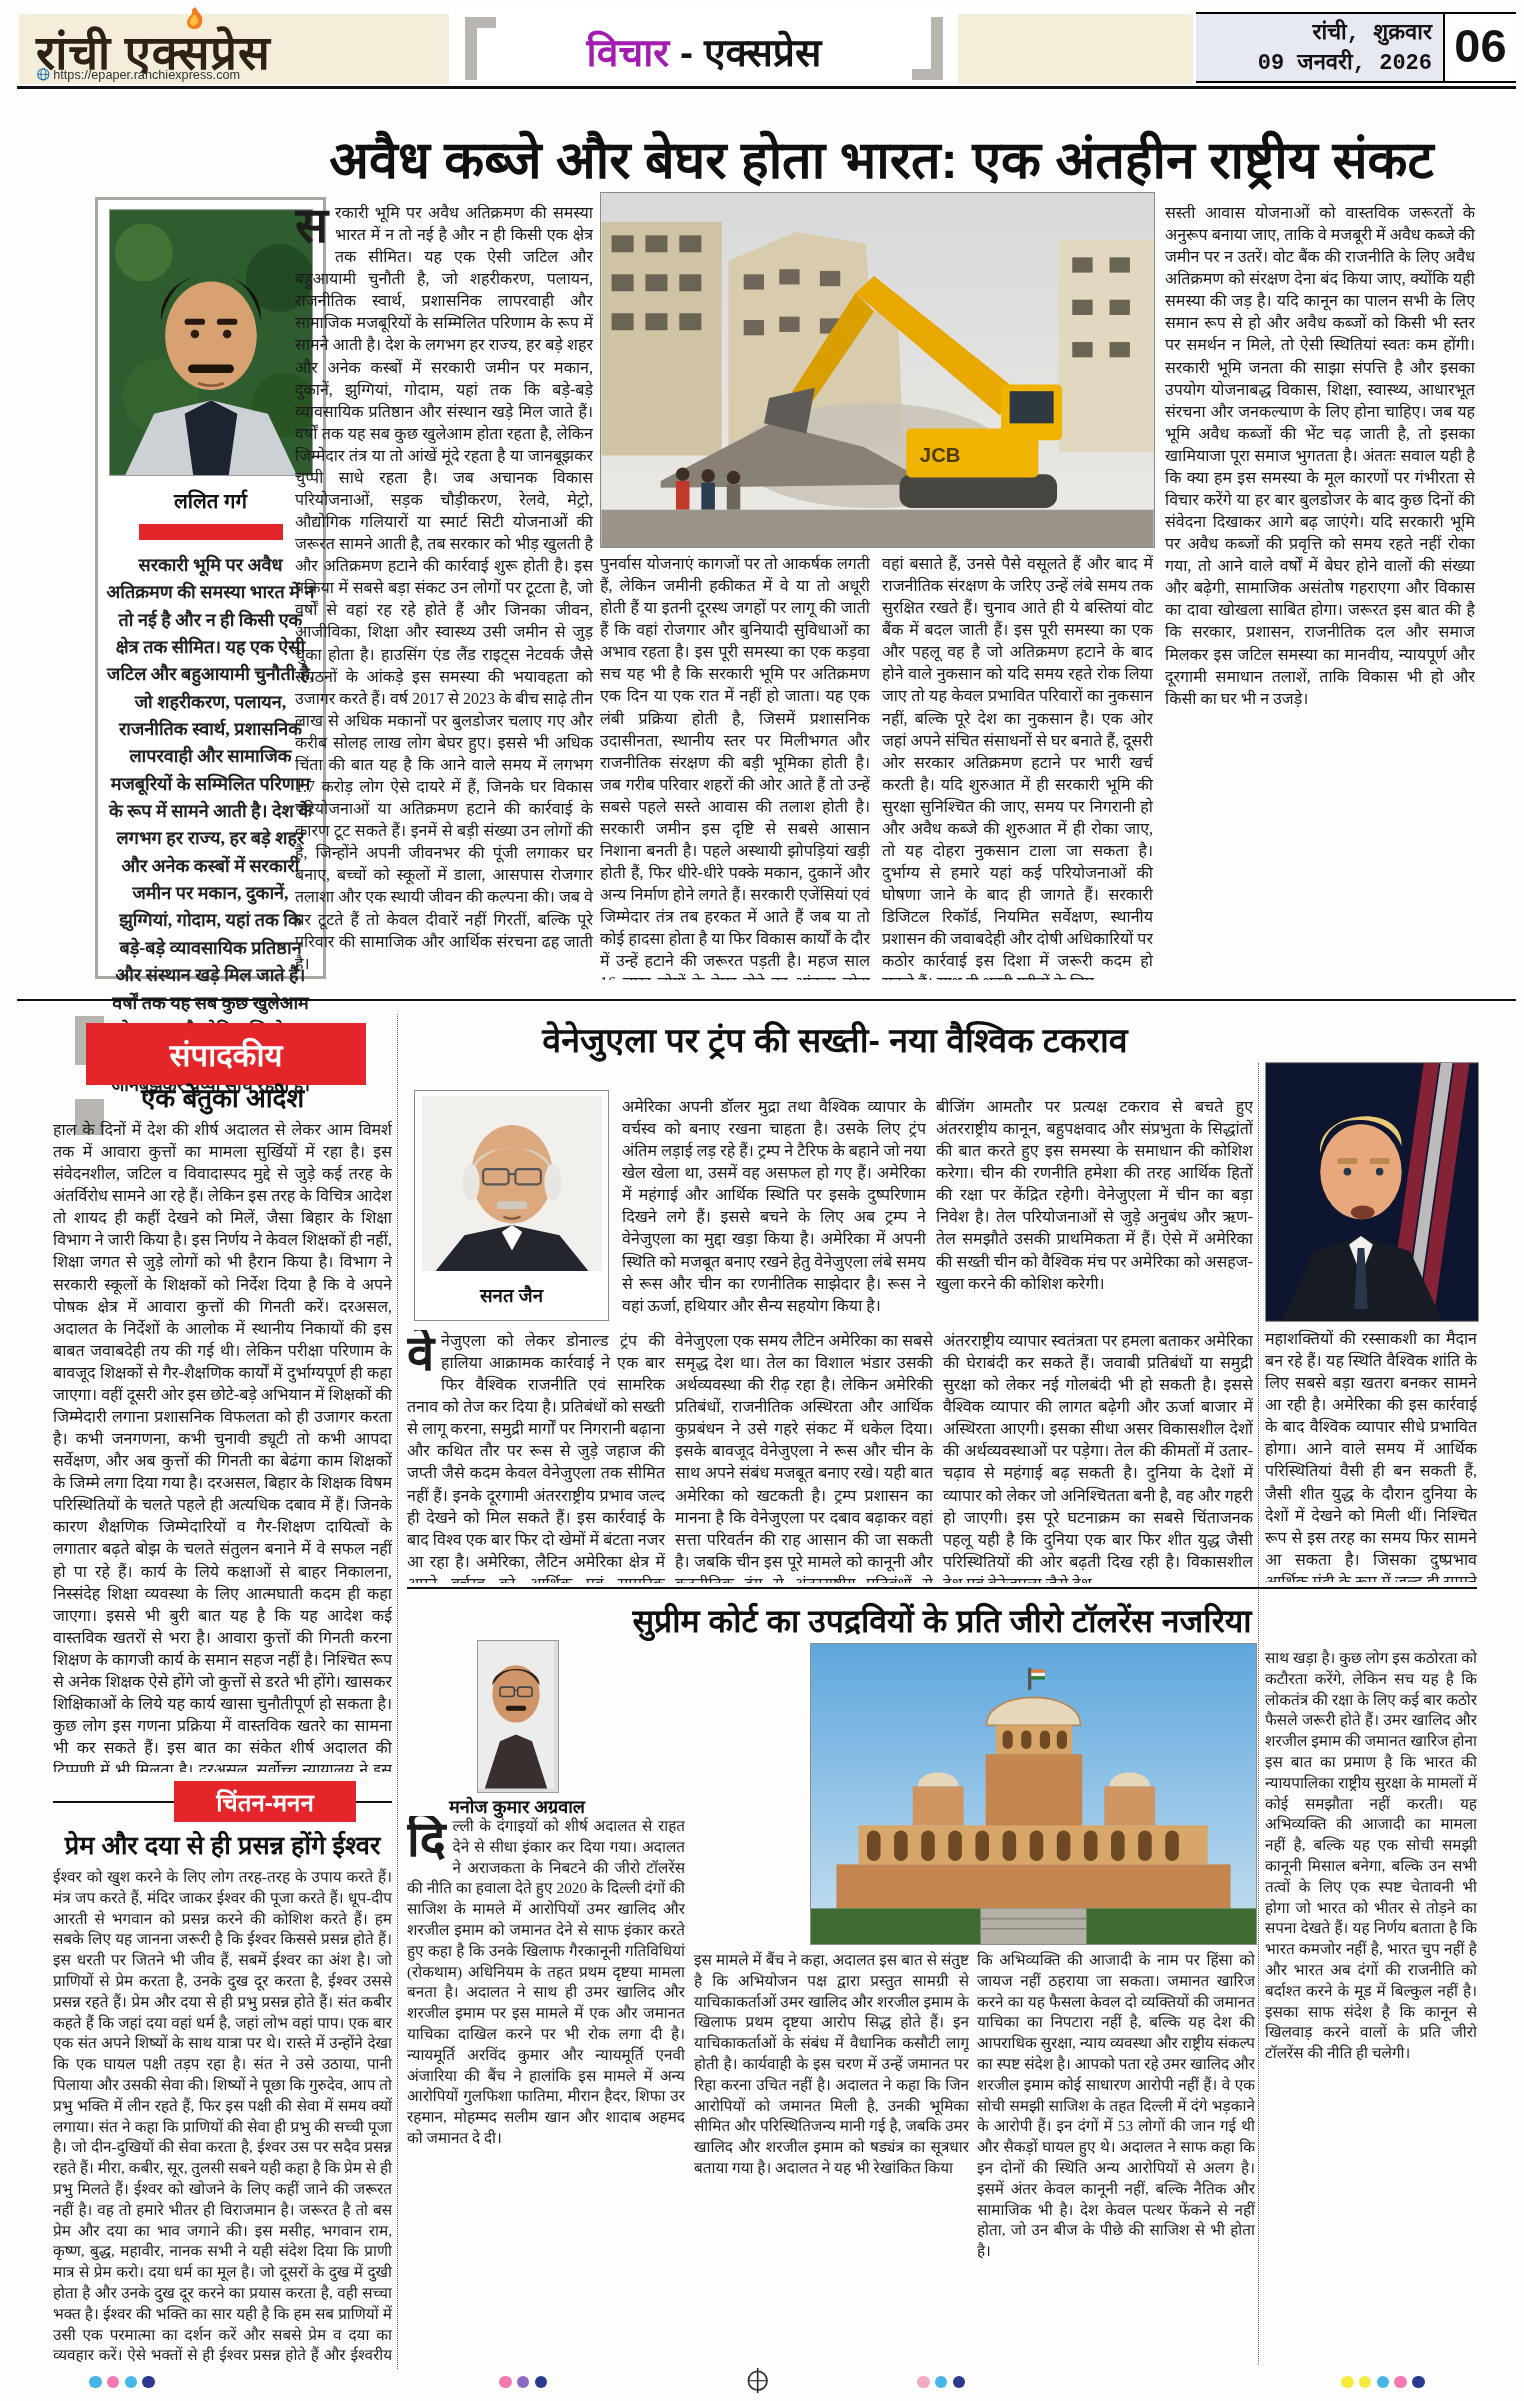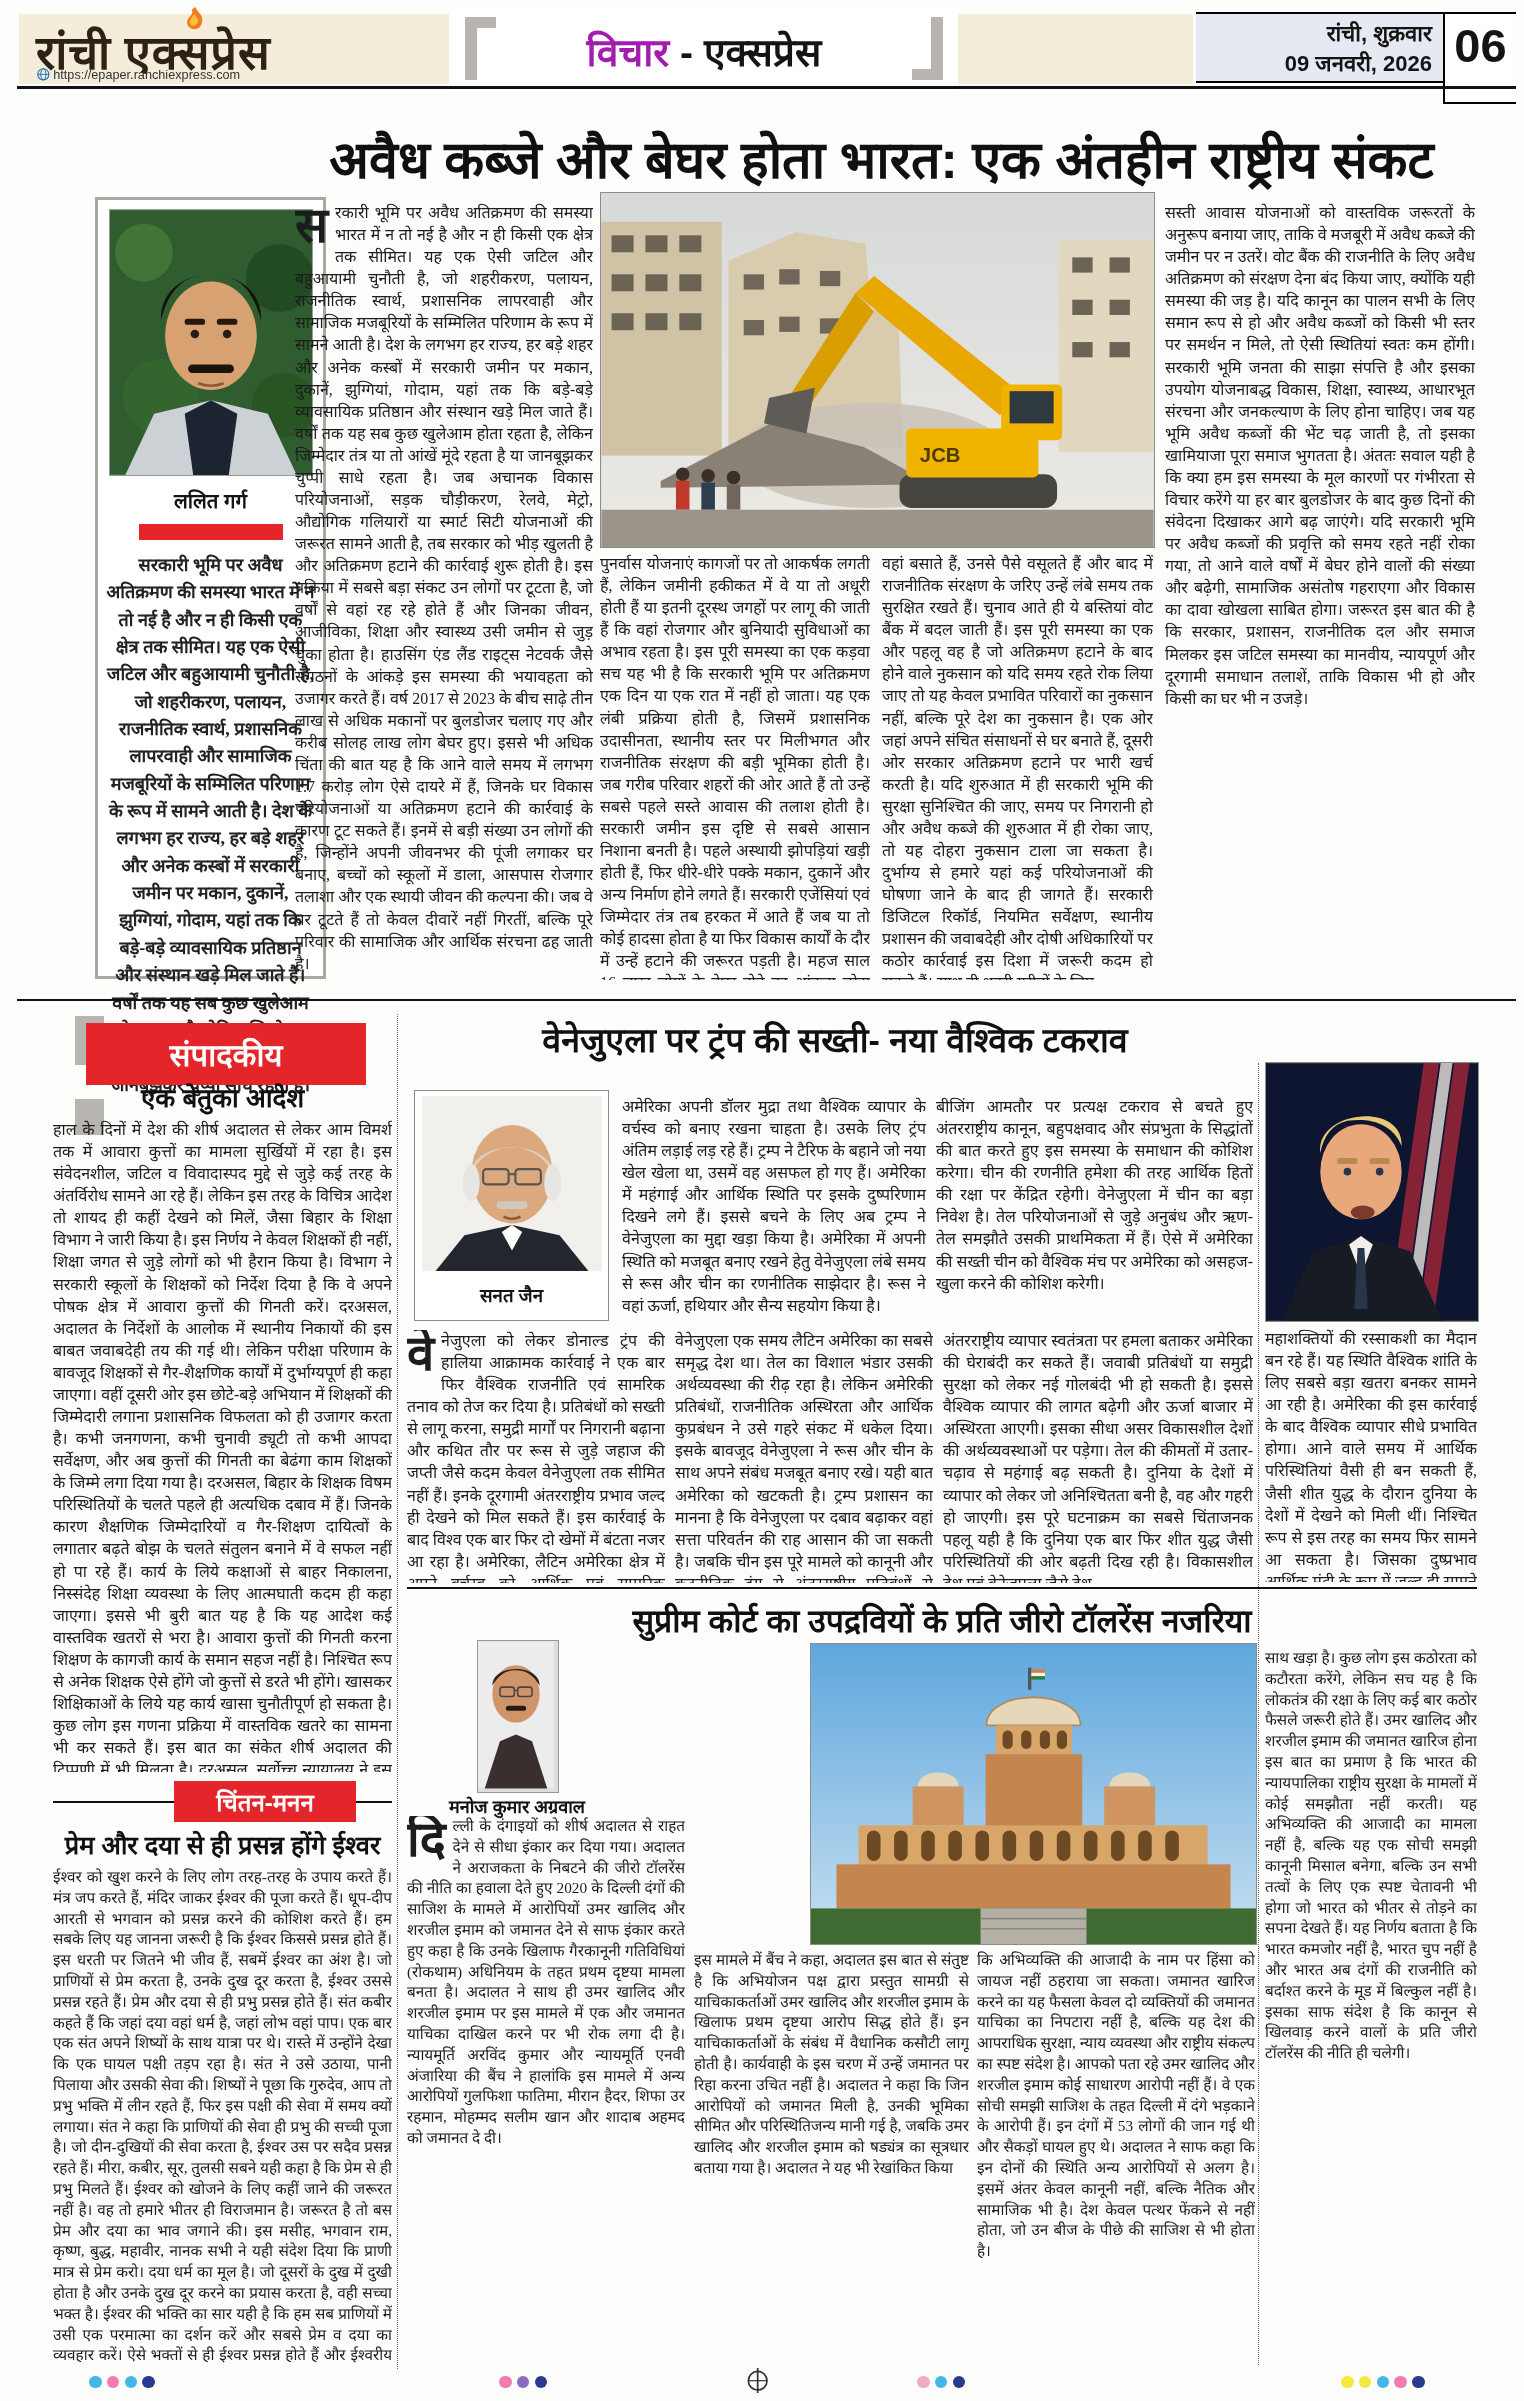--- a/index.html
+++ b/index.html
@@ -58,25 +58,25 @@
 
   <div class="abs gray-block" style="left:465px;top:17px;width:12px;height:63px;"></div>
   <div class="abs gray-block" style="left:465px;top:17px;width:30.5px;height:11px;"></div>
   <div class="abs gray-block" style="left:931px;top:17px;width:12px;height:63px;"></div>
   <div class="abs gray-block" style="left:912px;top:69px;width:30.5px;height:11px;"></div>
 
   <div class="abs sec-title" style="left:475px;top:24px;width:458px;">
     <span style="color:#a21caf;">विचार</span><span> - एक्सप्रेस</span>
   </div>
 
-  <div class="abs datebox" style="left:1196px;top:12px;width:248px;height:71px;">
+  <div class="abs datebox" style="left:1196px;top:12px;width:248px;height:71px;font-family:Liberation Mono, monospace;">
     <div>रांची, शुक्रवार</div>
     <div>09 जनवरी, 2026</div>
   </div>
-  <div class="abs pgbox" style="left:1443px;top:12px;width:73px;height:92px;">06</div>
+  <div class="abs pgbox" style="left:1443px;top:12px;width:73px;height:71px;">06</div>
 
   <div class="abs rule" style="left:17px;top:86px;width:1499px;height:2.5px;"></div>
 
   <div class="abs hl" style="left:288px;top:122px;width:1187px;height:56px;font-size:52px;">अवैध कब्जे और बेघर होता भारत: एक अंतहीन राष्ट्रीय संकट</div>
 
   <div class="abs author-card" style="left:53px;top:197px;width:231px;height:782px;margin-left:42px;">
     <svg width="202" height="265" viewBox="0 0 238 312" style="border:0.8px solid #999;">
       <rect width="238" height="312" fill="#2f5d2f"></rect>
       <circle cx="40" cy="50" r="34" fill="#4a7d3a" opacity=".7"></circle>
         <circle cx="200" cy="80" r="40" fill="#1f4720" opacity=".8"></circle>

